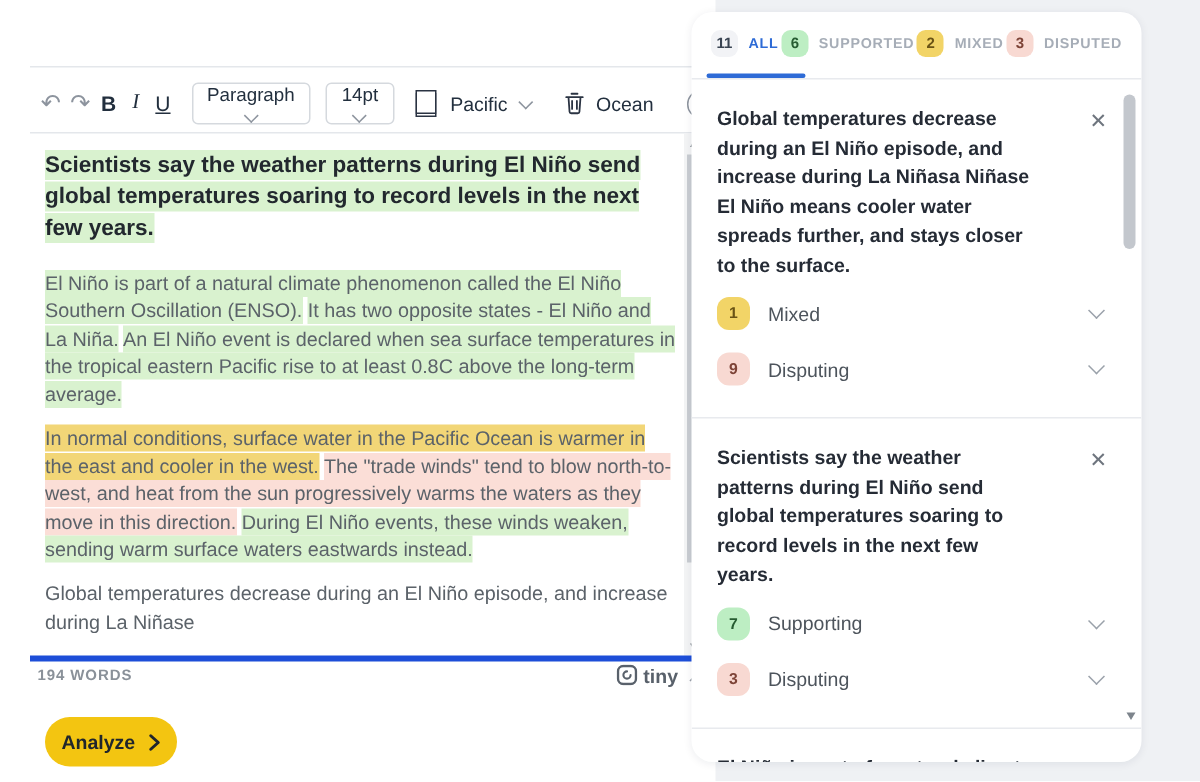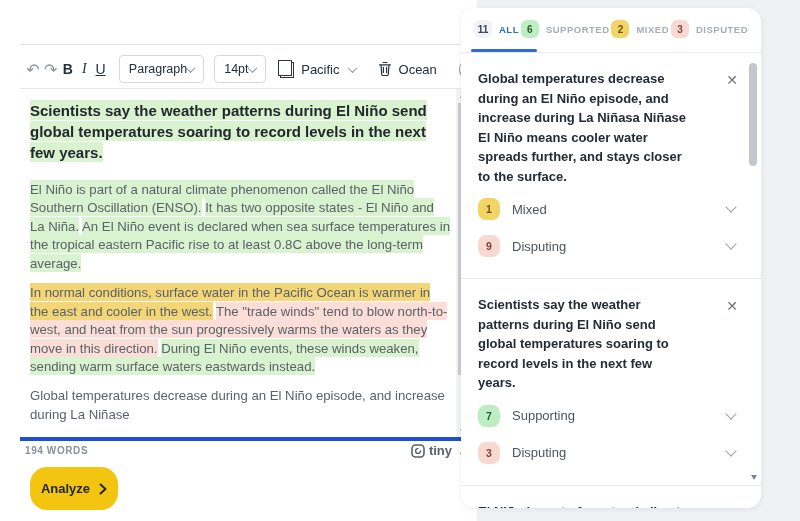--- a/index.html
+++ b/index.html
@@ -17,21 +17,21 @@
   .rule-toolbar { top:88px; }
 
   
   .toolbar { position:absolute; left:24px; top:51px; width:448px; height:36px; display:flex; align-items:center; color:#222f3e; }
   .tb-btn { display:flex; align-items:center; justify-content:center; height:28px; border-radius:3px; }
   .undo-redo { font-size:16px; color:#8d949e; width:24px; }
   .fmt { width:22px; font-size:14px; }
   .fmt.b { font-weight:700; }
   .fmt.i { font-style:italic; font-family:"Liberation Serif", serif; }
   .fmt.u { text-decoration:underline; }
-  .select-box { border:1px solid #d5d9de; border-radius:4px; height:28px; display:flex; align-items:center; justify-content:space-between; padding:0 9px; font-size:12.5px; color:#222f3e; margin-left:10px; }
+  .select-box { border:1px solid #d5d9de; border-radius:4px; height:28px; display:flex; align-items:center; justify-content:space-between; padding:0 9px; font-size:12.5px; color:#222f3e; margin-left:10px;flex-direction:column; }
   .sel-para { width:92px; }
   .sel-size { width:52px; }
   .caret { width:7px; height:7px; border-right:1.4px solid #8d949e; border-bottom:1.4px solid #8d949e; transform:rotate(45deg) translate(-1px,-1px); flex:none; }
   .pages-icon { position:relative; width:17px; height:18px; margin:0 9px 0 14px; }
   .pages-icon::after { content:''; position:absolute; right:0; top:0; width:12px; height:14px; border:1.7px solid #2a3342; background:#fff; }
   .pages-icon::before { content:''; position:absolute; left:0; bottom:0; width:12px; height:14px; border:1.7px solid #2a3342; background:#fff; }
   .examples { display:flex; align-items:center; gap:9px; font-size:13px; }
   .clear-btn { display:flex; align-items:center; gap:7px; font-size:13px; margin-left:22px; }
   .help-icon { width:17px; height:17px; border:1.4px solid #8d949e; border-radius:50%; color:#6f767e; font-size:10.5px; font-weight:700; display:flex; align-items:center; justify-content:center; margin-left:22px; }
 
@@ -50,24 +50,24 @@
   .sb-up, .sb-down { position:absolute; left:0; width:13px; height:12px; display:flex; align-items:center; justify-content:center; }
   .sb-up { top:0; } .sb-down { bottom:0; }
   .tri-up { width:0; height:0; border-left:3.5px solid transparent; border-right:3.5px solid transparent; border-bottom:5px solid #7d848c; }
   .tri-down { width:0; height:0; border-left:3.5px solid transparent; border-right:3.5px solid transparent; border-top:5px solid #7d848c; }
   .ed-thumb { position:absolute; left:1.5px; top:14px; width:10px; height:272px; background:#c9cdd2; }
 
   
   .statusbar { position:absolute; left:20px; top:437px; width:450px; height:22px; border-top:4px solid #1d4ed8; display:flex; align-items:center; justify-content:space-between; padding:0 2px 0 5px; }
   .word-count { font-size:10px; font-weight:600; color:#8a9199; letter-spacing:.6px; }
   .status-right { display:flex; align-items:center; gap:7px; }
-  .brand { display:flex; align-items:flex-end; gap:4px; color:#59616b; font-weight:700; font-size:13px; cursor:pointer; }
-
-  
-  .analyze-btn { position:absolute; left:30px; top:467px; width:88px; height:43px; border:none; border-radius:17px; background:#f3c511; display:flex; align-items:center; justify-content:center; gap:9px; font-family:inherit; font-size:13px; font-weight:700; color:#20262c; cursor:pointer; }
+  .brand { display:flex; align-items:flex-start; gap:4px; color:#59616b; font-weight:700; font-size:13px; cursor:pointer; }
+
+  
+  .analyze-btn { position:absolute; left:30px; top:478px; width:88px; height:33px; border:none; border-radius:17px; background:#f3c511; display:flex; align-items:center; justify-content:center; gap:9px; font-family:inherit; font-size:13px; font-weight:700; color:#20262c; cursor:pointer; }
 
   
   .panel { position:absolute; left:461px; top:8px; width:300px; height:500px; background:#fff; border-radius:14px; box-shadow:0 1px 6px rgba(20,30,50,.07); overflow:hidden; }
   .tabs { display:flex; align-items:center; justify-content:space-between; height:42px; padding:0 13px; }
   .tab { display:flex; align-items:center; gap:7px; cursor:pointer; }
   .tab-badge { min-width:18px; height:18px; padding:0 3px; border-radius:6px; display:flex; align-items:center; justify-content:center; font-size:10px; font-weight:700; }
   .tab-label { font-size:9.5px; font-weight:700; letter-spacing:.5px; color:#a6adb7; }
   .tab.active .tab-label { color:#2e6bd6; }
   .b-neutral { background:#f2f3f6; color:#3a4553; }
   .b-supported { background:#bdeec3; color:#275c32; }

